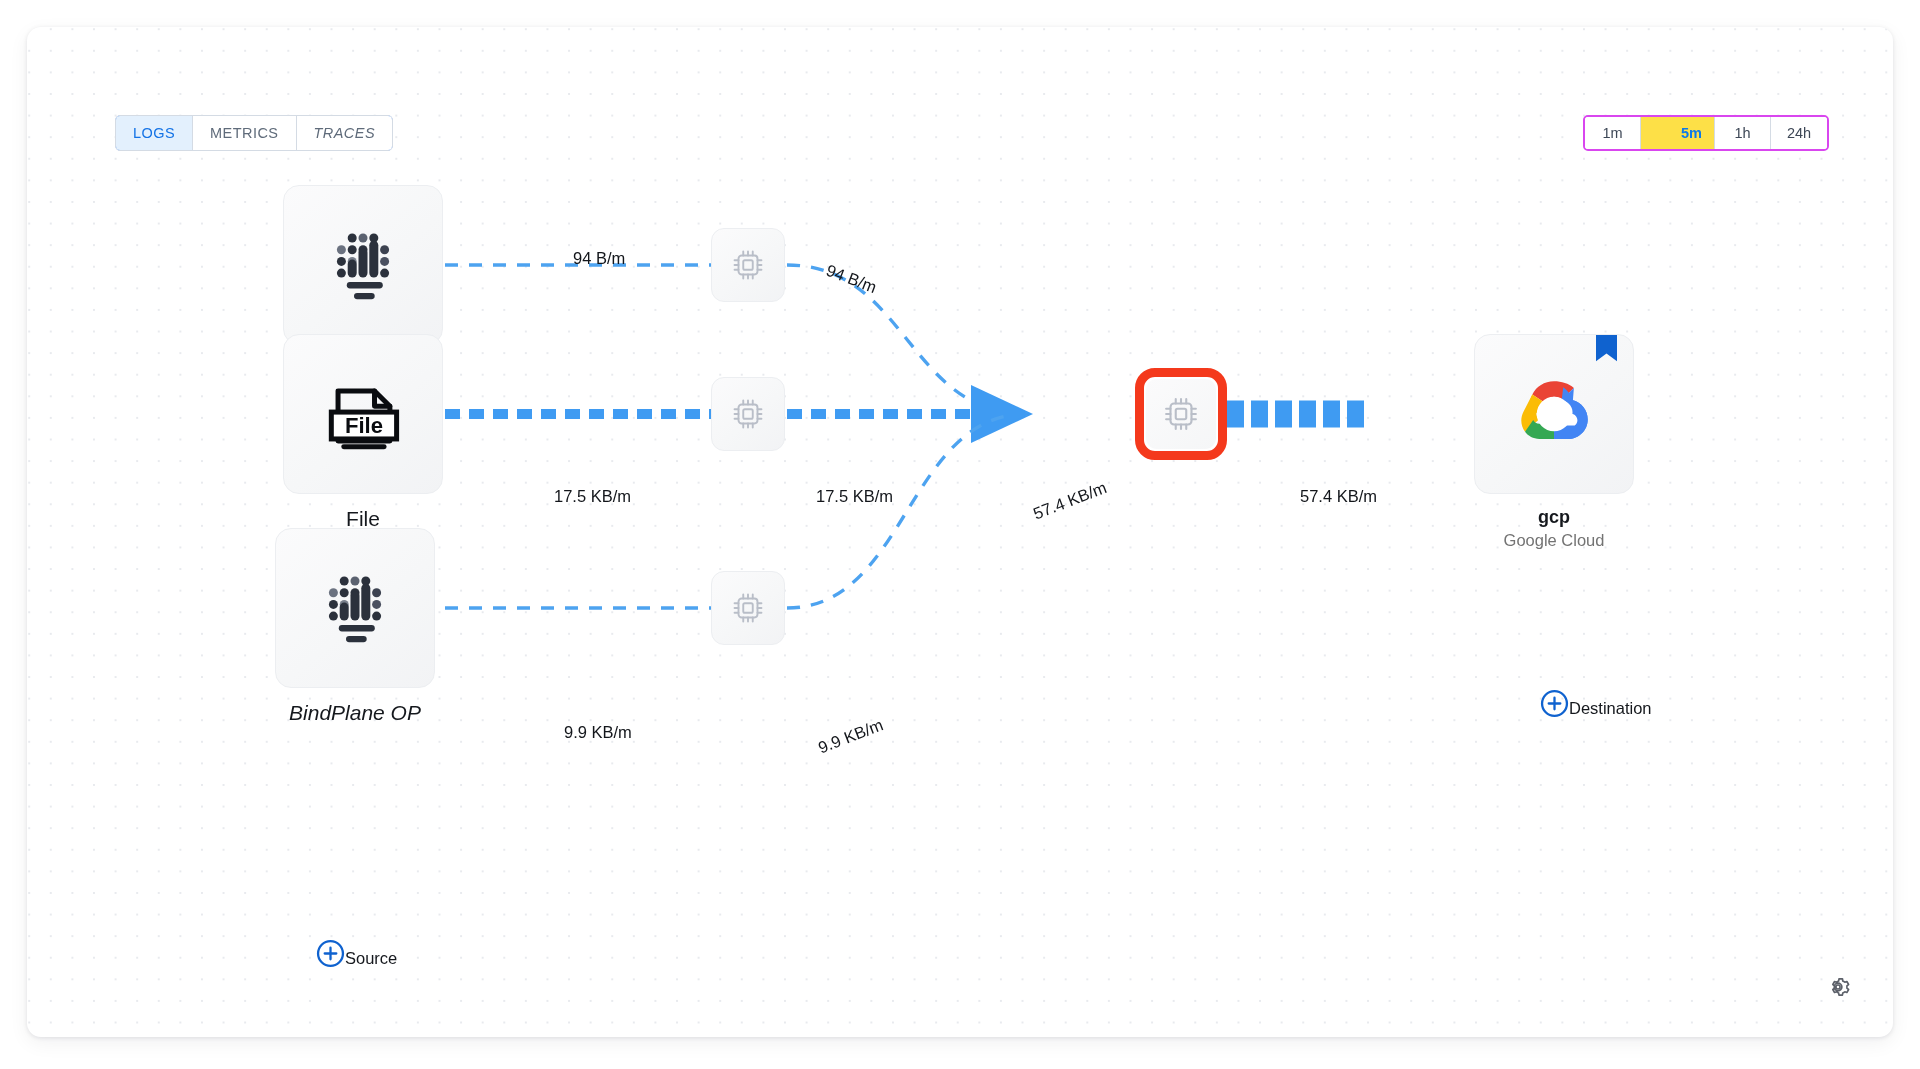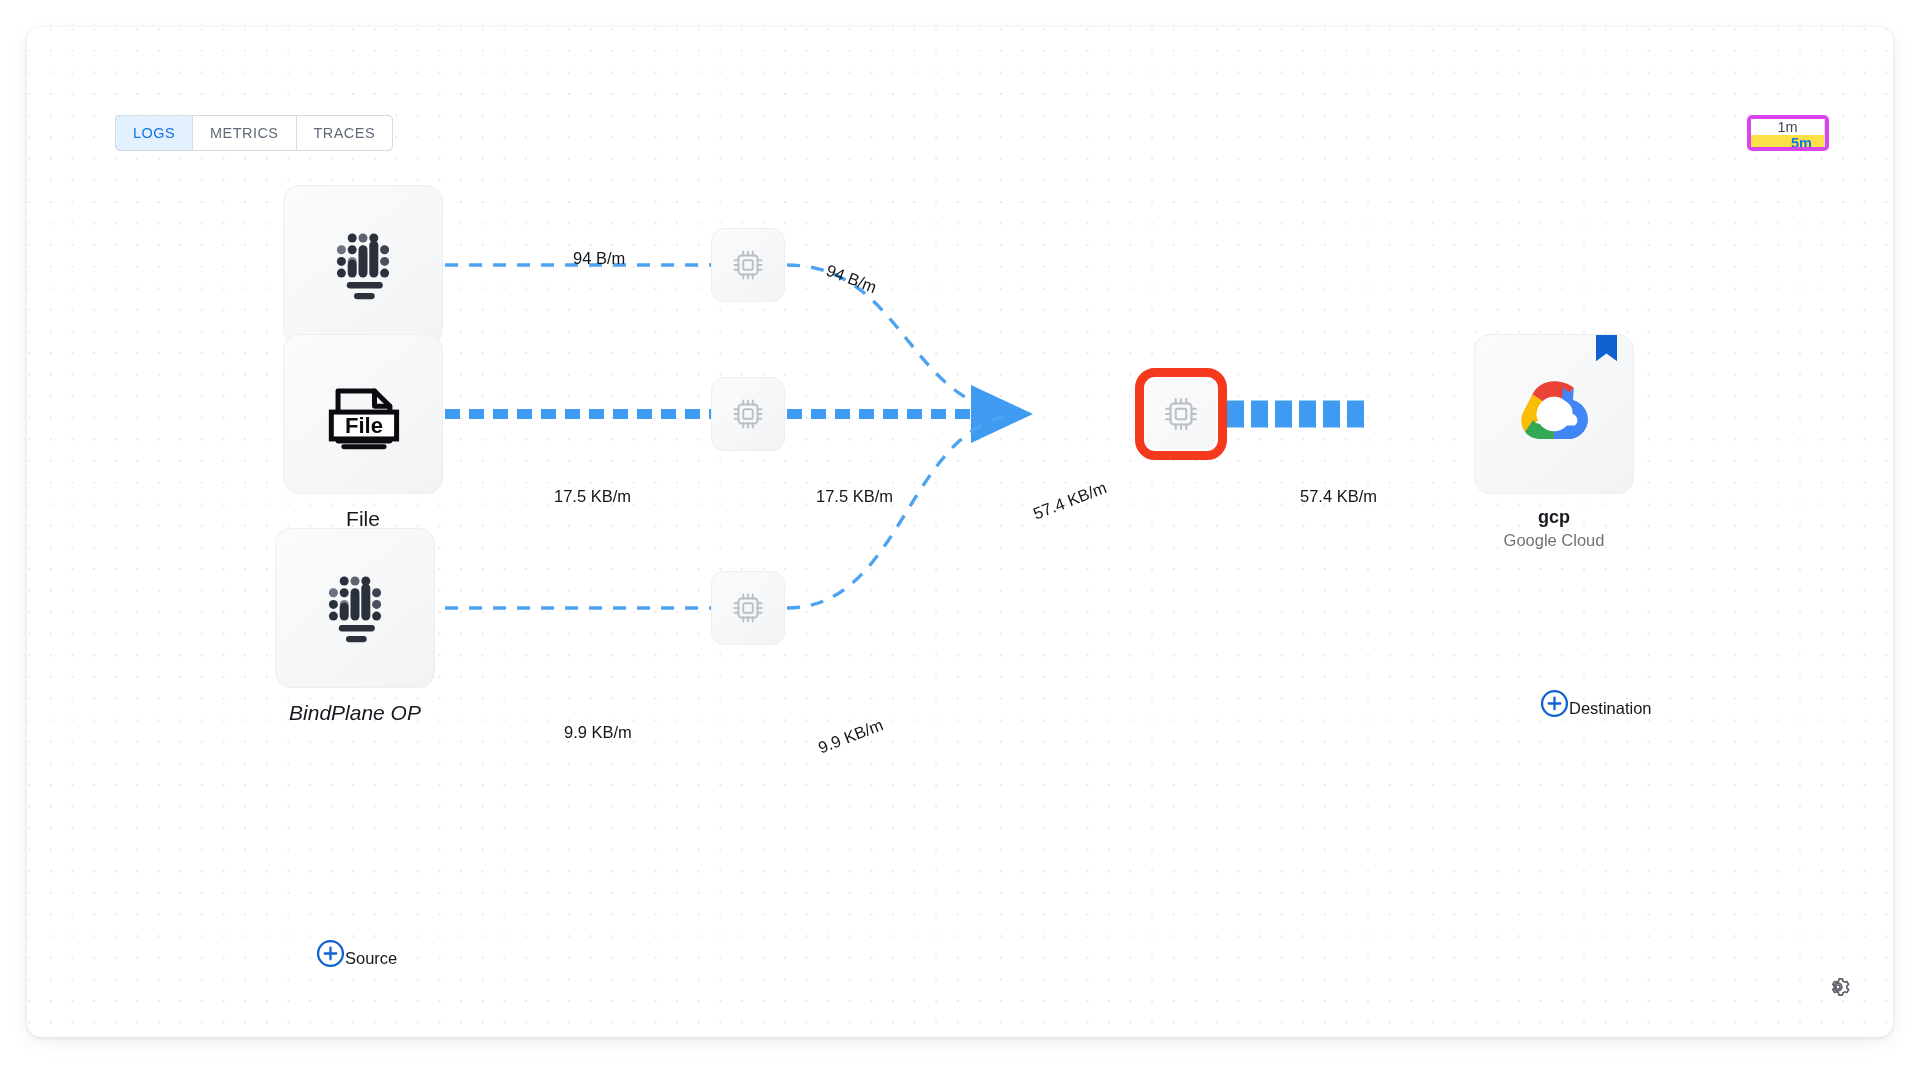--- a/index.html
+++ b/index.html
@@ -51,35 +51,34 @@
     padding: 0 17px;
     height: 100%;
     font-size: 14.5px;
     letter-spacing: .45px;
     color: #5f6b7a;
     border-right: 1px solid #d4dbe4;
     background: #fff;
     cursor: pointer;
     white-space: nowrap;
   }
-  .tab:last-child { border-right: none; }
+  .tab:last-child { border-right: none; font-style: italic; }
   .tab.active { background: #e3f0fd; color: #1473e6; }
 
   
   .timerange {
     position: absolute;
     right: 64px; top: 88px;
     height: 36px;
     display: flex;
-    border: 4px solid #d946ef;
+    border: 2px solid #d946ef;
     border-radius: 5px;
     overflow: hidden;
     background: #fff;
     z-index: 6;
-    flex-direction: column;
   }
   .tr-btn {
     display: flex; align-items: center; justify-content: center;
     min-width: 56px;
     padding: 0 12px;
     height: 100%;
     font-size: 14.5px;
     color: #3d4756;
     border-right: 1px solid #d4dbe4;
     background: #fff;

